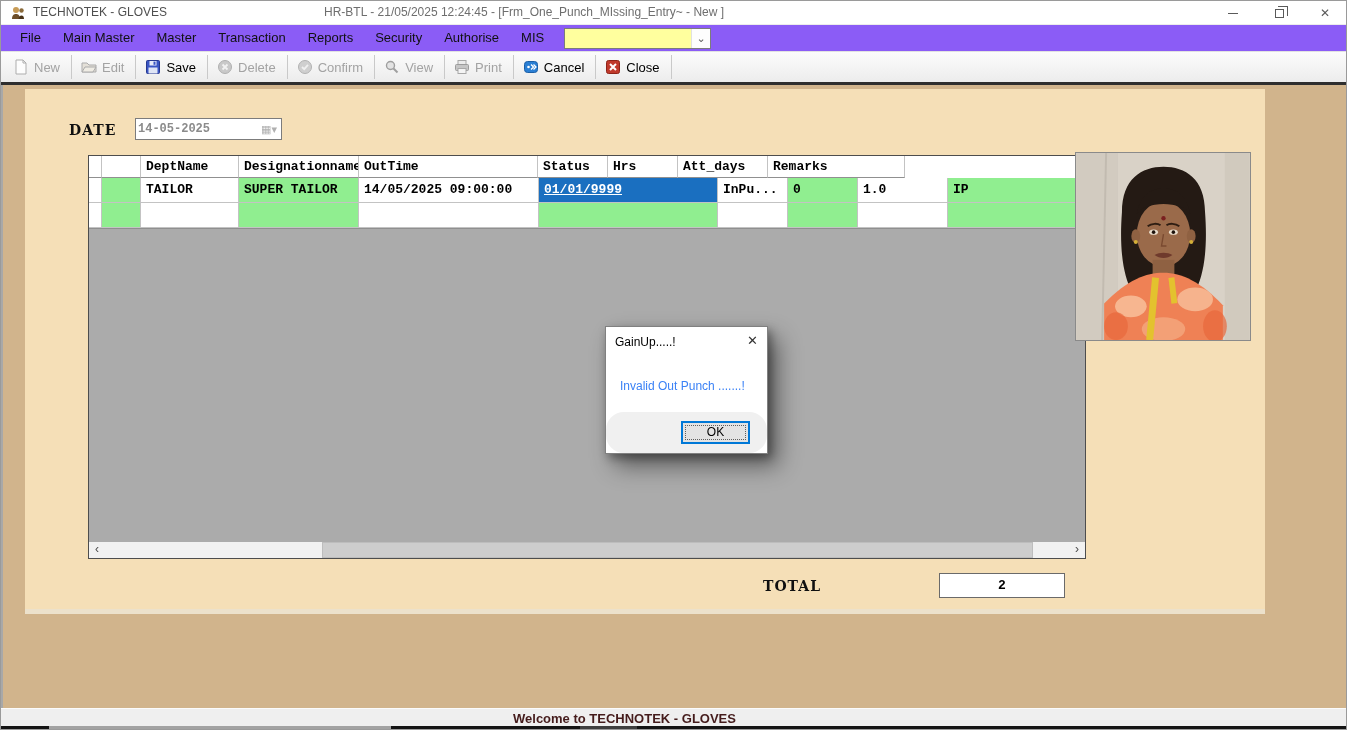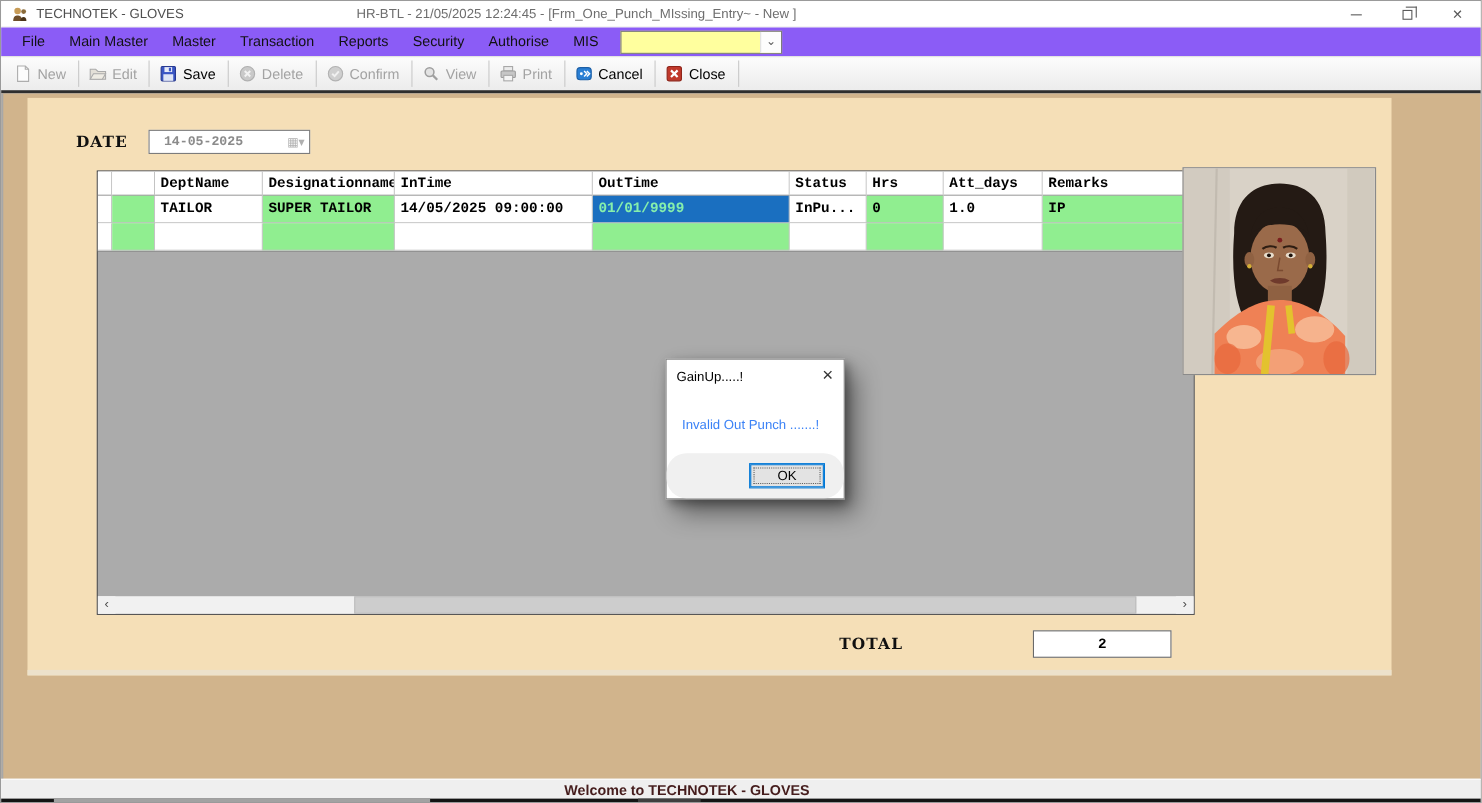--- a/index.html
+++ b/index.html
@@ -31,31 +31,31 @@
   .tb-btn.disabled { color:#a3a3a3; }
   .tb-sep { width:1px; height:24px; background:#c9c9c9; margin:0 3px; }
   .tb-ico { width:16px; height:16px; display:block; }
 
   
   .mdi { position:absolute; left:0; top:84px; width:1347px; height:623px; background:#d1b48c; border-left:2px solid #a8a8a8; border-right:2px solid #a8a8a8; }
   .panel { position:absolute; left:22px; top:4px; width:1240px; height:525px; background:#f5dfb7; border-bottom:5px solid #ece1cb; }
 
   .date-label { position:absolute; left:44px; top:33px; font:bold 14px "DejaVu Serif", serif; letter-spacing:1px; color:#101010; }
   .date-box { position:absolute; left:110px; top:29px; width:147px; height:22px; background:#fff; border:1px solid #7c7c7c; display:flex; align-items:center; }
-  .date-box .date-text { flex:1; padding-left:13px; font:bold 12px "Liberation Mono", monospace; color:#8b8b8b; }
+  .date-box .date-text { flex:1; padding-left:2px; font:bold 12px "Liberation Mono", monospace; color:#8b8b8b; }
   .date-box .date-ico { width:30px; color:#b0b0b0; font-size:11px; text-align:right; padding-right:4px; }
 
   
   .grid { position:absolute; left:42px; top:66px; width:998px; height:404px; border:1px solid #4d4d4d; background:#ababab;margin-left:21px; }
   .grid-row { display:flex; height:25px; background:#fff; }
   .grid-row.hdr { height:22px; }
   .cell { border-right:1px solid #c3c3c3; border-bottom:1px solid #c3c3c3; padding:4px 0 0 5px; font:bold 13px "Liberation Mono", monospace; color:#000; overflow:hidden; white-space:pre; background:#fff; }
   .hdr .cell { background:#fff; border-bottom:1px solid #909090; padding-top:3px; }
   .cell.green { background:#90ee90; }
-  .cell.selected { background:#1a6fc0; color:#86efac; }
+  .cell.selected { background:#1a6fc0; color:#ffffff;text-decoration:underline; }
   .c0{width:13px}.c1{width:39px}.c2{width:98px}.c3{width:120px}.c4{width:180px}.c5{width:179px}.c6{width:70px}.c7{width:70px}.c8{width:90px}.c9{width:137px}
   .grid-filler { height:314px; background:#ababab; border-top:1px solid #8f8f8f; }
   .hscroll { height:16px; background:#f1f1f1; display:flex; position:relative; }
   .hs-arrow { width:16px; text-align:center; line-height:15px; font-size:12px; color:#4c4c4c; background:#f1f1f1; }
   .hs-track { flex:1; position:relative; }
   .hs-thumb { position:absolute; left:217px; top:0; width:711px; height:16px; background:#cdcdcd; border:1px solid #bdbdbd; }
 
   
   .photo { position:absolute; left:1050px; top:63px; width:176px; height:189px; border:1px solid #8a8a8a; background:#d9d2c7; }
   .photo svg { display:block; width:100%; height:100%; }
@@ -209,21 +209,20 @@
       <span class="date-text">14-05-2025</span>
       <span class="date-ico"><span>▦</span><span>▾</span></span>
     </div>
 
     <div class="grid">
       <div class="grid-row hdr">
         <div class="cell c0"></div>
         <div class="cell c1"></div>
         <div class="cell c2">DeptName</div>
         <div class="cell c3">Designationname</div>
-        <div class="cell c4">InTime</div>
         <div class="cell c5">OutTime</div>
         <div class="cell c6">Status</div>
         <div class="cell c7">Hrs</div>
         <div class="cell c8">Att_days</div>
         <div class="cell c9">Remarks</div>
       </div>
       <div class="grid-row">
         <div class="cell c0"></div>
         <div class="cell c1 green"></div>
         <div class="cell c2">TAILOR</div>

